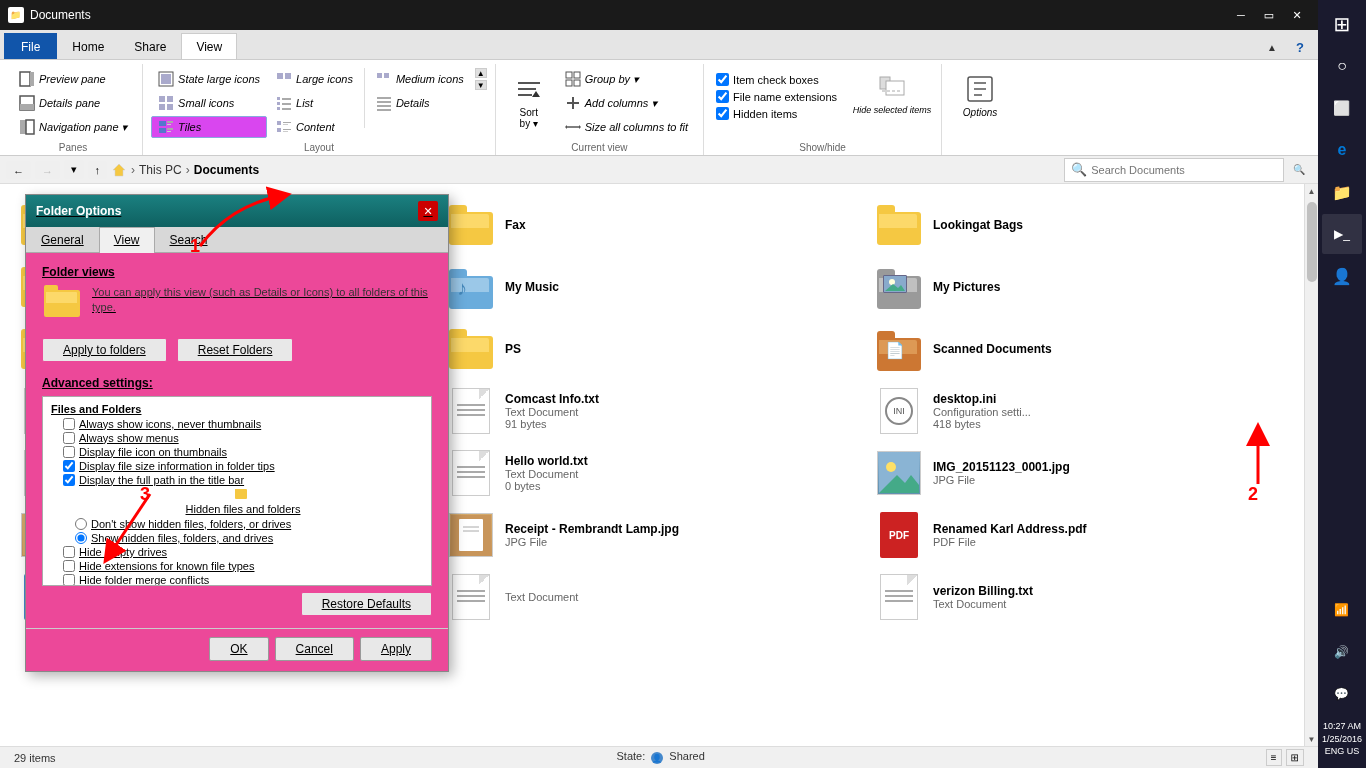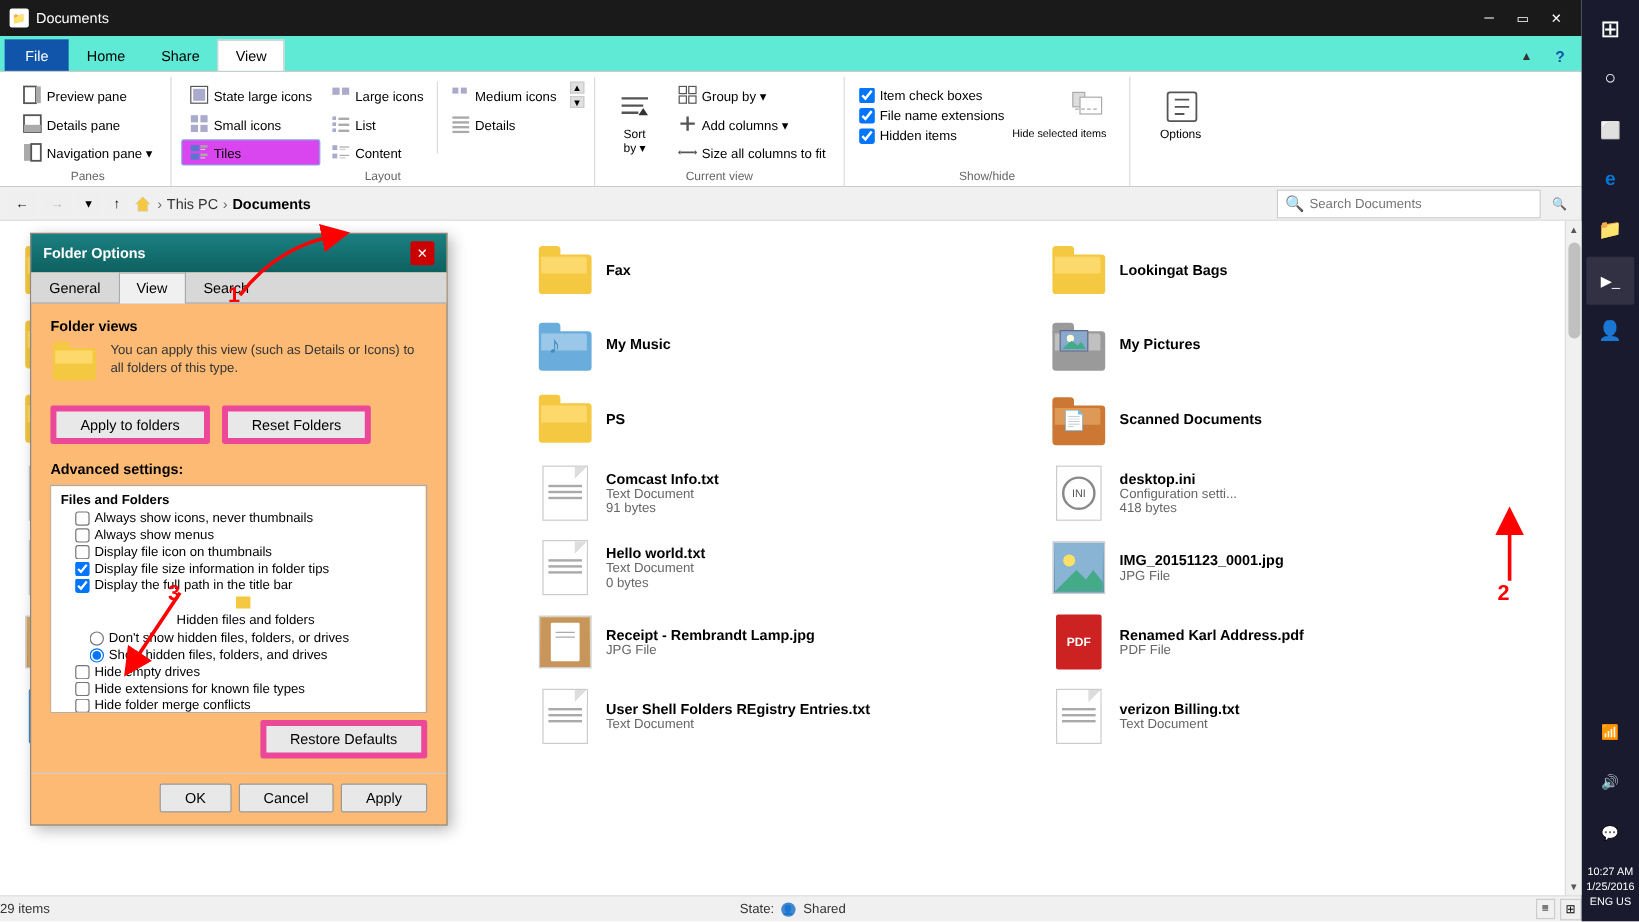--- a/index.html
+++ b/index.html
@@ -10,35 +10,35 @@
 
     
     .title-bar { background: #1a1a1a; color: #fff; height: 30px; display: flex; align-items: center; padding: 0 8px; justify-content: space-between; }
     .title-bar-left { display: flex; align-items: center; gap: 6px; font-size: 12px; }
     .title-bar-icon { width: 16px; height: 16px; background: #fff; border-radius: 2px; display: flex; align-items: center; justify-content: center; font-size: 9px; color: #333; }
     .title-bar-title { color: #fff; font-size: 12px; }
     .title-bar-controls { display: flex; gap: 2px; }
     .title-btn { width: 26px; height: 20px; background: transparent; border: none; color: #fff; cursor: pointer; font-size: 11px; display: flex; align-items: center; justify-content: center; }
 
     
-    .ribbon-tabs { background: #5eead4; display: flex; align-items: flex-end; height: 30px; border-bottom: 1px solid #ccc; padding-left: 4px; }
+    .ribbon-tabs { background: #e5e5e5; display: flex; align-items: flex-end; height: 30px; border-bottom: 1px solid #ccc; padding-left: 4px; }
     .tab { padding: 4px 14px; font-size: 12px; cursor: pointer; border: 1px solid transparent; border-bottom: none; background: transparent; height: 26px; display: flex; align-items: center; }
     .tab.file { background: #1155aa; color: #fff; border-color: #1155aa; padding: 4px 16px; }
     .tab.active { background: #fff; border-color: #ccc; border-bottom-color: #fff; color: #000; }
 
     
     .ribbon { background: #fff; border-bottom: 1px solid #ccc; display: flex; align-items: stretch; padding: 4px 4px 0; min-height: 90px; }
     .ribbon-group { display: flex; flex-direction: column; align-items: center; border-right: 1px solid #ddd; padding: 0 8px 0; position: relative; }
     .ribbon-group:last-child { border-right: none; }
     .ribbon-group-label { font-size: 10px; color: #666; margin-top: auto; padding-top: 4px; padding-bottom: 2px; text-align: center; }
     .ribbon-items { display: flex; align-items: flex-start; gap: 2px; flex: 1; padding-top: 4px; }
     .ribbon-col { display: flex; flex-direction: column; gap: 2px; }
 
     
-    .rb { display: flex; align-items: flex-end; gap: 4px; padding: 2px 6px; border: 1px solid transparent; border-radius: 2px; cursor: pointer; font-size: 11px; white-space: nowrap; }
+    .rb { display: flex; align-items: center; gap: 4px; padding: 2px 6px; border: 1px solid transparent; border-radius: 2px; cursor: pointer; font-size: 11px; white-space: nowrap; font-style: italic; }
     .rb.active { background: #cce0ff; border-color: #88aadd; }
     .rb-icon { width: 16px; height: 16px; display: inline-flex; align-items: center; justify-content: center; }
     .rb-large { flex-direction: column; padding: 4px 8px; width: 60px; text-align: center; gap: 2px; font-size: 10px; }
     .rb-large .rb-icon { width: 32px; height: 32px; }
 
     .checkbox-row { display: flex; align-items: flex-end; gap: 4px; padding: 1px 4px; font-size: 11px; cursor: pointer; }
     .checkbox-row input { margin: 0; }
 
     
     .sort-btn { display: flex; flex-direction: column; align-items: center; justify-content: center; padding: 4px 6px; border: 1px solid transparent; border-radius: 2px; cursor: pointer; font-size: 10px; width: 50px; }
@@ -59,40 +59,40 @@
     .file-name { font-weight: bold; font-size: 12px; color: #000; word-break: break-word; }
     .file-type { font-size: 11px; color: #666; }
     .file-size { font-size: 11px; color: #666; }
 
     
     .file-list::-webkit-scrollbar { width: 12px; }
     .file-list::-webkit-scrollbar-track { background: #f0f0f0; }
     .file-list::-webkit-scrollbar-thumb { background: #c0c0c0; border-radius: 6px; }
 
     
-    .status-bar { background: #f0f0f0; border-top: 1px solid #ddd; height: 22px; display: flex; align-items: center; padding: 0 0; font-size: 11px; color: #333; justify-content: space-between; }
+    .status-bar { background: #f0f0f0; border-top: 1px solid #ddd; height: 22px; display: flex; align-items: center; padding: 0 14px; font-size: 11px; color: #333; justify-content: space-between; }
 
     
     .scroll-track { width: 14px; background: #f0f0f0; border-left: 1px solid #ddd; display: flex; flex-direction: column; align-items: center; }
     .scroll-arrow { width: 14px; height: 14px; display: flex; align-items: center; justify-content: center; cursor: pointer; font-size: 8px; color: #555; }
     .scroll-thumb { width: 10px; height: 80px; background: #c0c0c0; border-radius: 5px; margin: 4px 2px; cursor: pointer; }
 
     
     .dialog-overlay { position: absolute; top: 0; left: 0; right: 0; bottom: 0; z-index: 100; }
-    .dialog { position: absolute; top: 10px; left: 25px; width: 348px; background: #fdba74; border: 1px solid #888; box-shadow: 4px 4px 12px rgba(0,0,0,0.3); z-index: 101; }
+    .dialog { position: absolute; top: 10px; left: 25px; width: 424px; background: #ec4899; border: 1px solid #888; box-shadow: 4px 4px 12px rgba(0,0,0,0.3); z-index: 101; text-decoration: underline; }
     .dialog-title { background: linear-gradient(to bottom, #1b8080, #0e6060); color: #fff; padding: 6px 10px; display: flex; align-items: center; justify-content: space-between; font-size: 12px; font-weight: bold; }
     .dialog-close { width: 20px; height: 20px; background: #cc0000; border: none; color: #fff; cursor: pointer; font-size: 11px; display: flex; align-items: center; justify-content: center; border-radius: 2px; }
     .dialog-tabs { display: flex; border-bottom: 1px solid #aaa; background: #d8d8d8; }
     .dtab { padding: 5px 14px; font-size: 12px; cursor: pointer; border: 1px solid transparent; border-bottom: none; background: transparent; }
     .dtab.active { background: #f0f0f0; border-color: #aaa; border-bottom-color: #f0f0f0; margin-bottom: -1px; }
     .dialog-body { padding: 12px 16px; }
     .folder-views-label { font-size: 12px; font-weight: bold; margin-bottom: 6px; }
     .folder-views-desc { font-size: 11px; color: #333; margin-bottom: 12px; line-height: 1.4; }
     .btn-row { display: flex; gap: 10px; margin-bottom: 14px; }
-    .dlg-btn { padding: 4px 20px; font-size: 12px; background: #e8e8e8; border: 5px solid #ec4899; cursor: pointer; border-radius: 2px; }
+    .dlg-btn { padding: 4px 20px; font-size: 12px; background: #e8e8e8; border: 1px solid #ec4899; cursor: pointer; border-radius: 2px; }
     .adv-label { font-size: 12px; font-weight: bold; margin-bottom: 6px; }
     .adv-tree { border: 1px solid #aaa; background: #fff; height: 190px; overflow-y: auto; font-size: 11px; padding: 4px; }
     .adv-tree::-webkit-scrollbar { width: 10px; }
     .adv-tree::-webkit-scrollbar-track { background: #f0f0f0; }
     .adv-tree::-webkit-scrollbar-thumb { background: #c0c0c0; }
     .tree-item { display: flex; align-items: center; gap: 4px; padding: 1px 0; padding-left: 16px; }
     .tree-item input[type=checkbox], .tree-item input[type=radio] { margin: 0; width: 12px; height: 12px; }
     .tree-item.sub { padding-left: 28px; }
     .tree-folder-item { display: flex; align-items: center; gap: 4px; padding: 2px 4px; }
     .dialog-footer { display: flex; justify-content: flex-end; gap: 6px; padding: 8px 16px 10px; border-top: 1px solid #ccc; }
@@ -720,21 +720,20 @@
           <div class="txt-doc-icon">
               <div class="corner"></div>
               <div class="lines">
                 <div class="line"></div>
                 <div class="line"></div>
                 <div class="line"></div>
               </div>
             </div>
         </div>
         <div class="file-info">
-          <div class="file-name">User Shell Folders REgistry Entries.txt</div>
           <div class="file-type">Text Document</div>
         </div>
       </div>
 
       <div class="file-item">
         <div class="file-icon">
           <div class="txt-doc-icon">
               <div class="corner"></div>
               <div class="lines">
                 <div class="line"></div>

